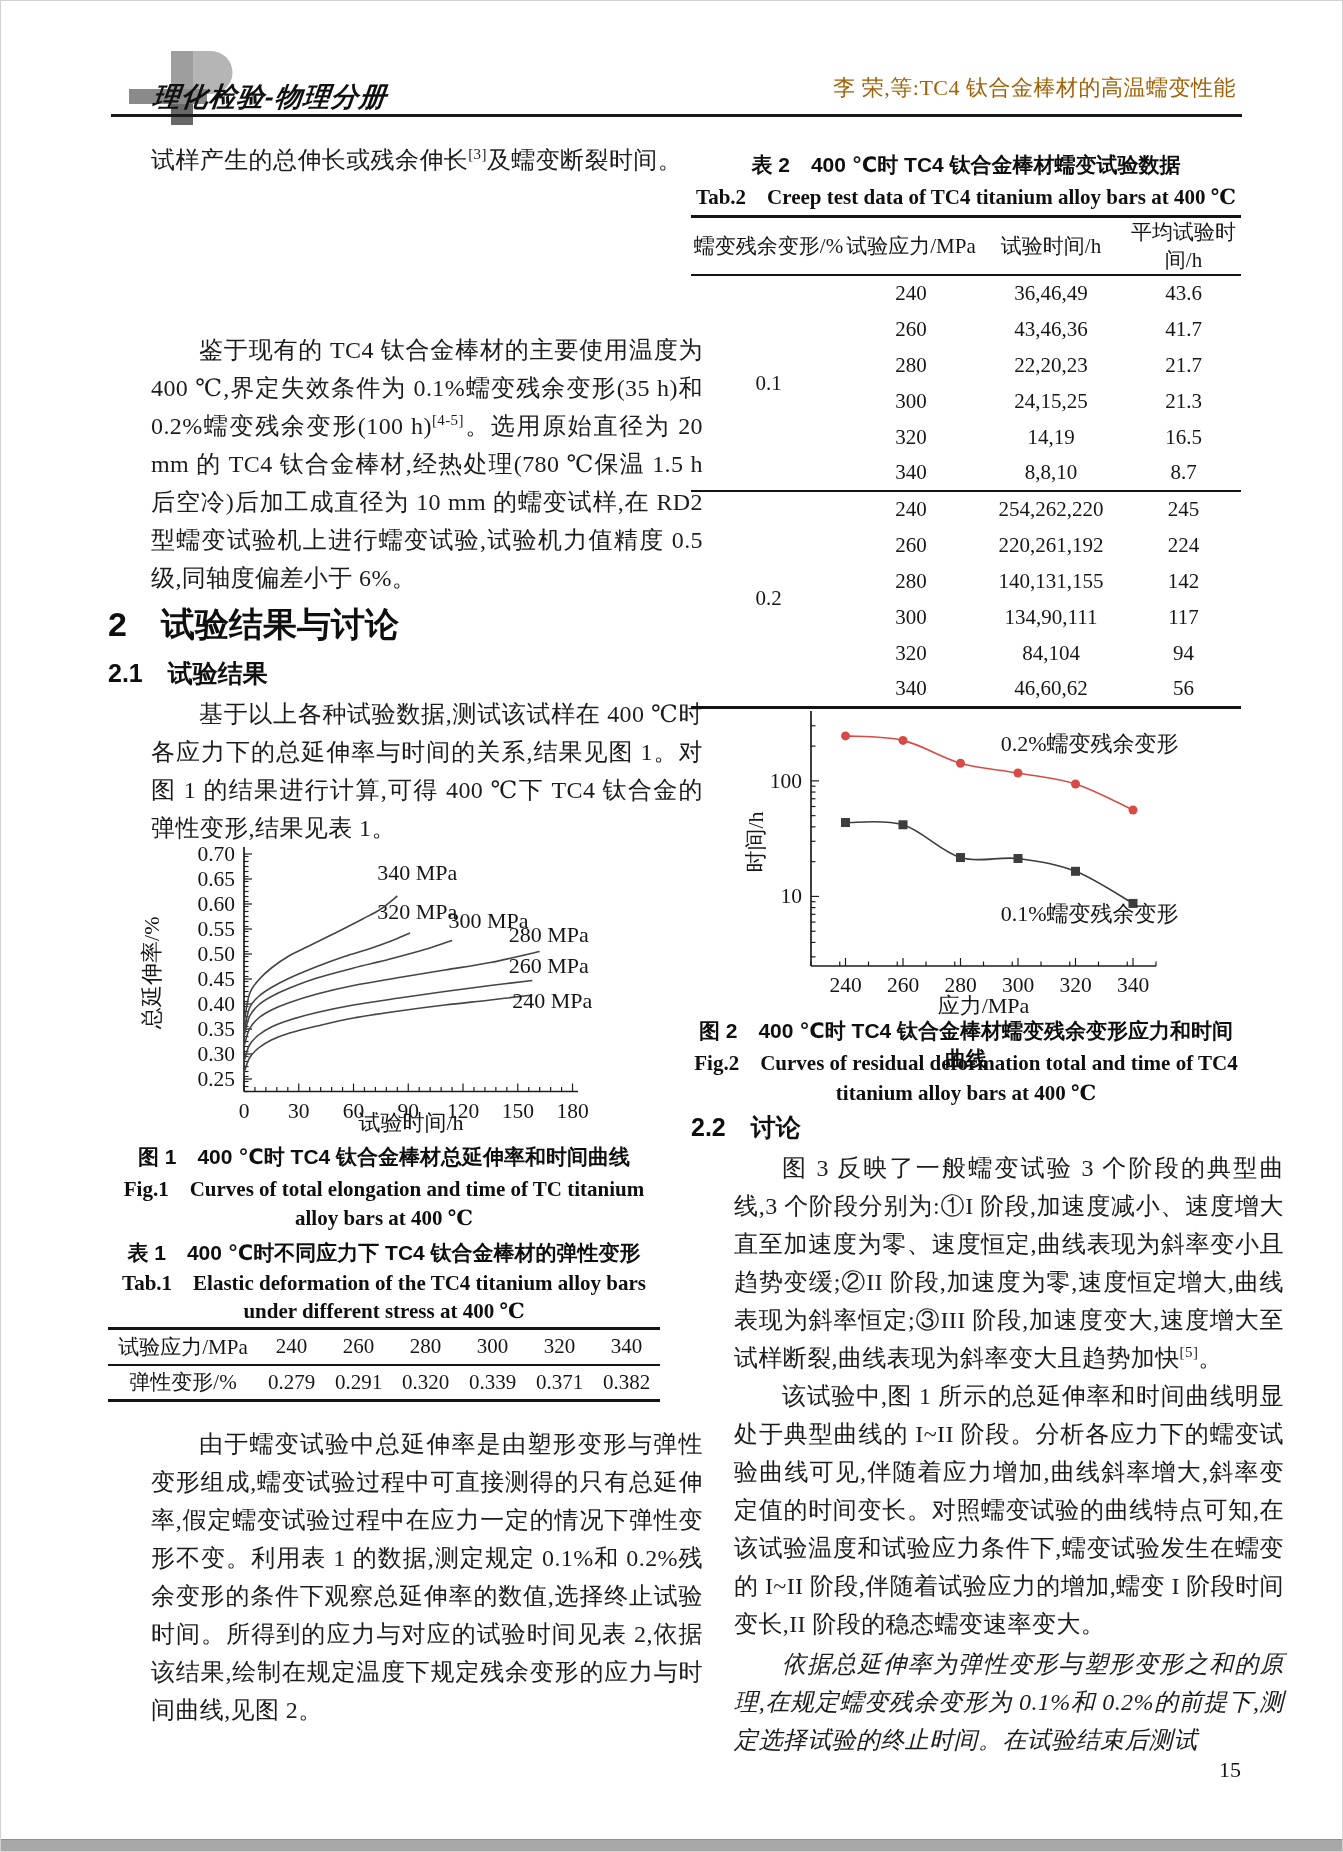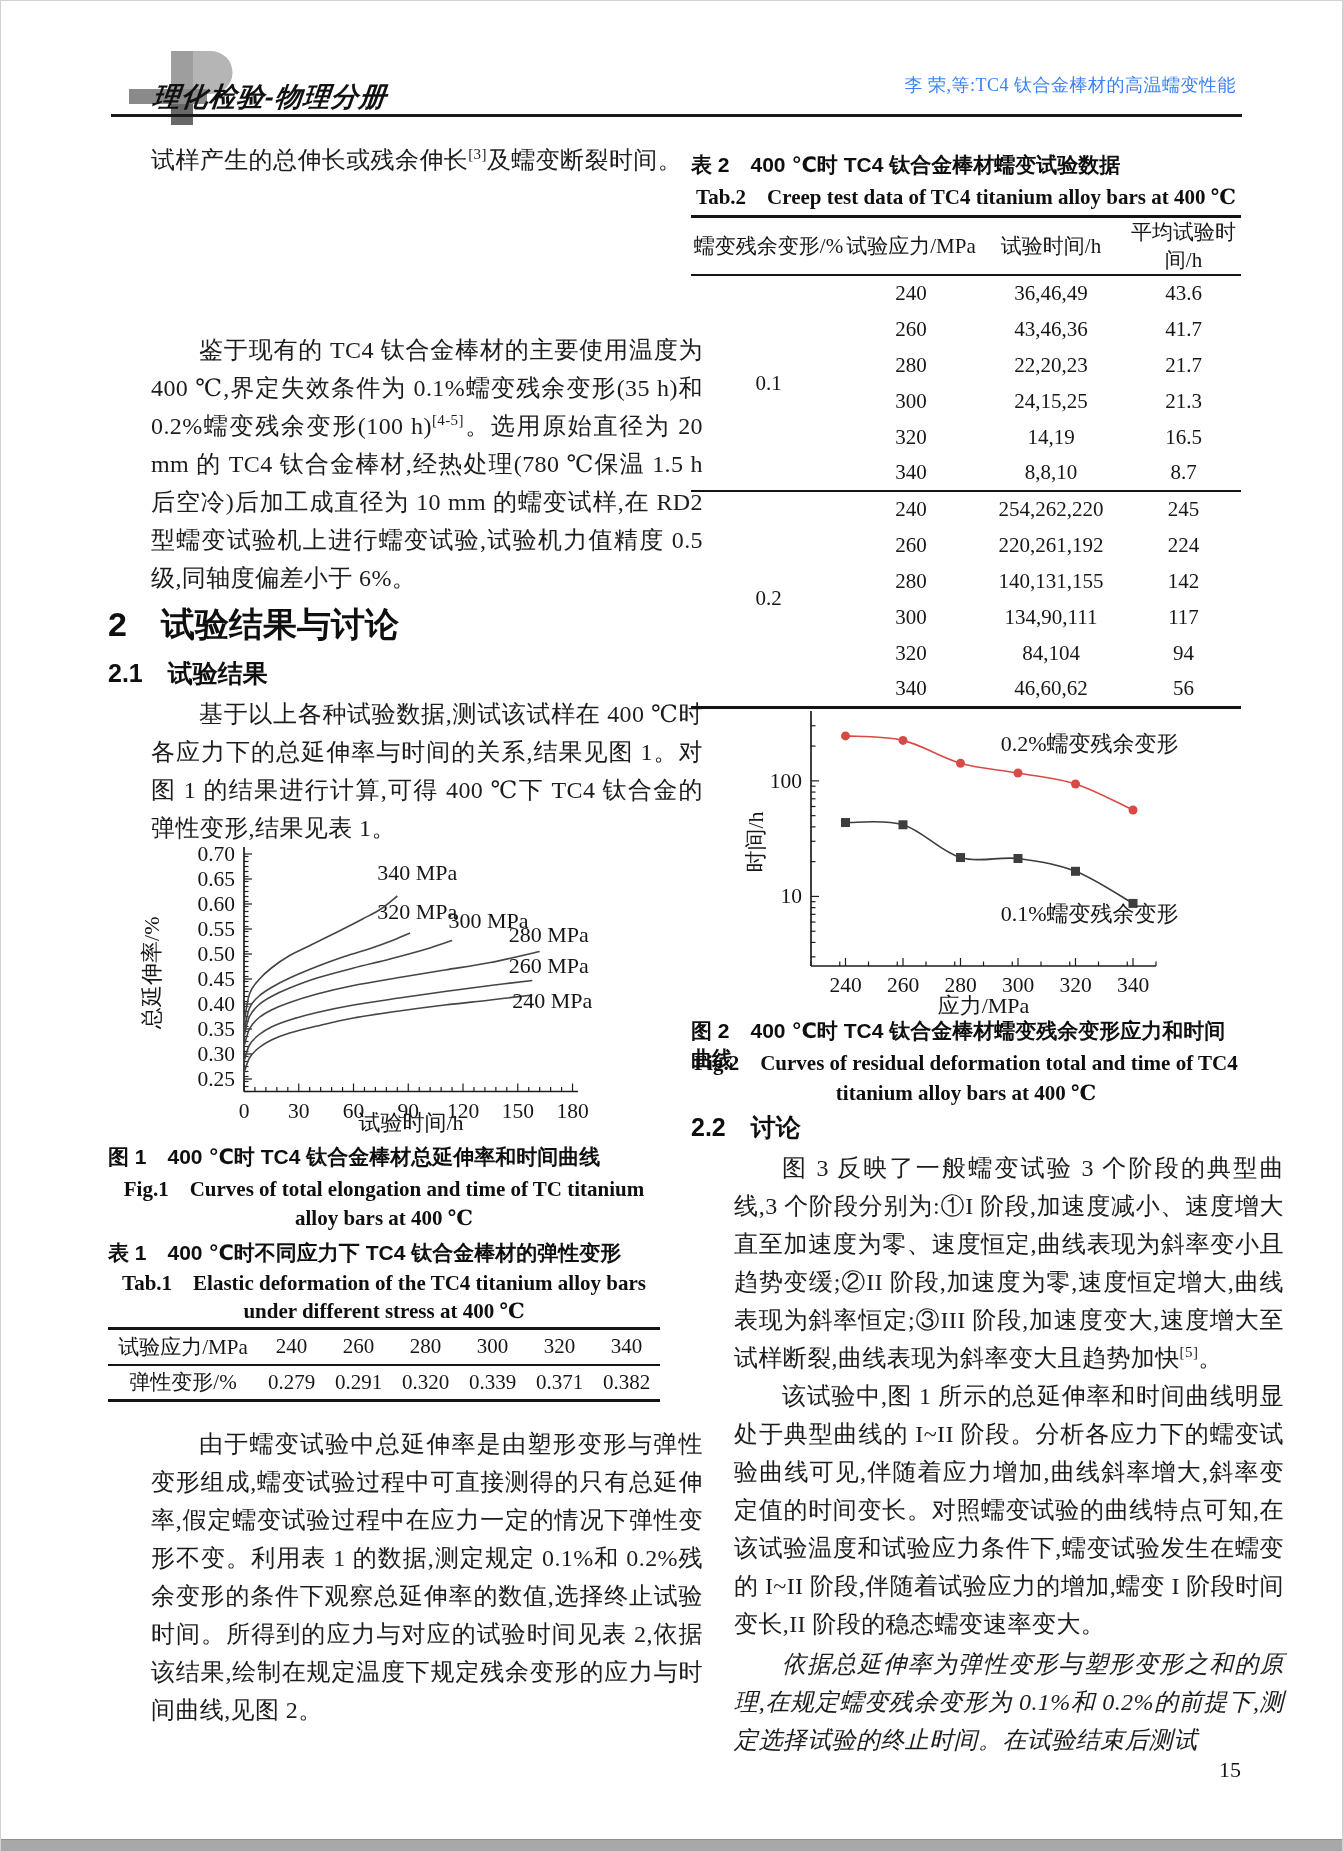--- a/index.html
+++ b/index.html
@@ -7,31 +7,31 @@
   body{font-family:"Liberation Serif","DejaVu Serif",serif;}
   #page{position:relative;width:1343px;height:1852px;background:#ffffff;border:1px solid #d2d2d2;overflow:hidden;color:#161616;}
   .abs{position:absolute;}
   .lcol{left:107px;width:552px;}
   .rcol{left:690px;width:550px;}
   .body-text{font-size:24px;line-height:38px;text-align:justify;letter-spacing:0.4px;color:#1c1c1c;margin-left:43px;}
   .indent{text-indent:2em;}
   sup{font-size:15px;line-height:0;}
   .heading{font-family:"Liberation Sans","DejaVu Sans",sans-serif;font-weight:bold;font-size:25px;color:#0f0f0f;}
   .heading-l{font-size:34px;}
-  .caption-cn{font-family:"Liberation Sans","DejaVu Sans",sans-serif;font-weight:bold;font-size:21px;text-align:left;color:#0f0f0f;}
+  .caption-cn{font-family:"Liberation Sans","DejaVu Sans",sans-serif;font-weight:bold;font-size:21px;text-align:center;color:#0f0f0f;}
   .caption-en{font-weight:bold;font-size:21px;text-align:center;color:#0f0f0f;}
   .sci-table{border-collapse:collapse;width:100%;font-size:21px;color:#161616;}
   .sci-table th,.sci-table td{font-weight:normal;text-align:center;height:36px;padding:0;}
   .t2 th{height:42px;}
   .bt{border-top:3px solid #141414;}
   .bb{border-bottom:3px solid #141414;}
   .hdr-b th{border-bottom:2px solid #141414;}
   .grp-t td{border-top:2px solid #141414;}
   #journal-name{font-family:"Liberation Sans","DejaVu Sans",sans-serif;font-weight:bold;font-style:italic;font-size:27px;letter-spacing:1px;transform:skewX(-6deg);color:#101010;}
-  #running-head{font-size:18px;letter-spacing:0.5px;text-align:right;color:#3b82f6;}
+  #running-head{font-size:22px;letter-spacing:0.5px;text-align:right;color:#a16207;}
   #header-rule{position:absolute;left:110px;right:100px;top:113px;height:3px;background:#1a1a1a;}
   #footer-bar{position:absolute;left:0;right:0;top:1838px;height:14px;background:#a8a8a8;border-top:1px solid #8f8f8f;}
   #page-num{font-size:22px;text-align:right;}
   svg text{font-family:"Liberation Serif","DejaVu Serif",serif;fill:#161616;}
 </style>
 </head>
 <body>
 
 <div id="page">
 

